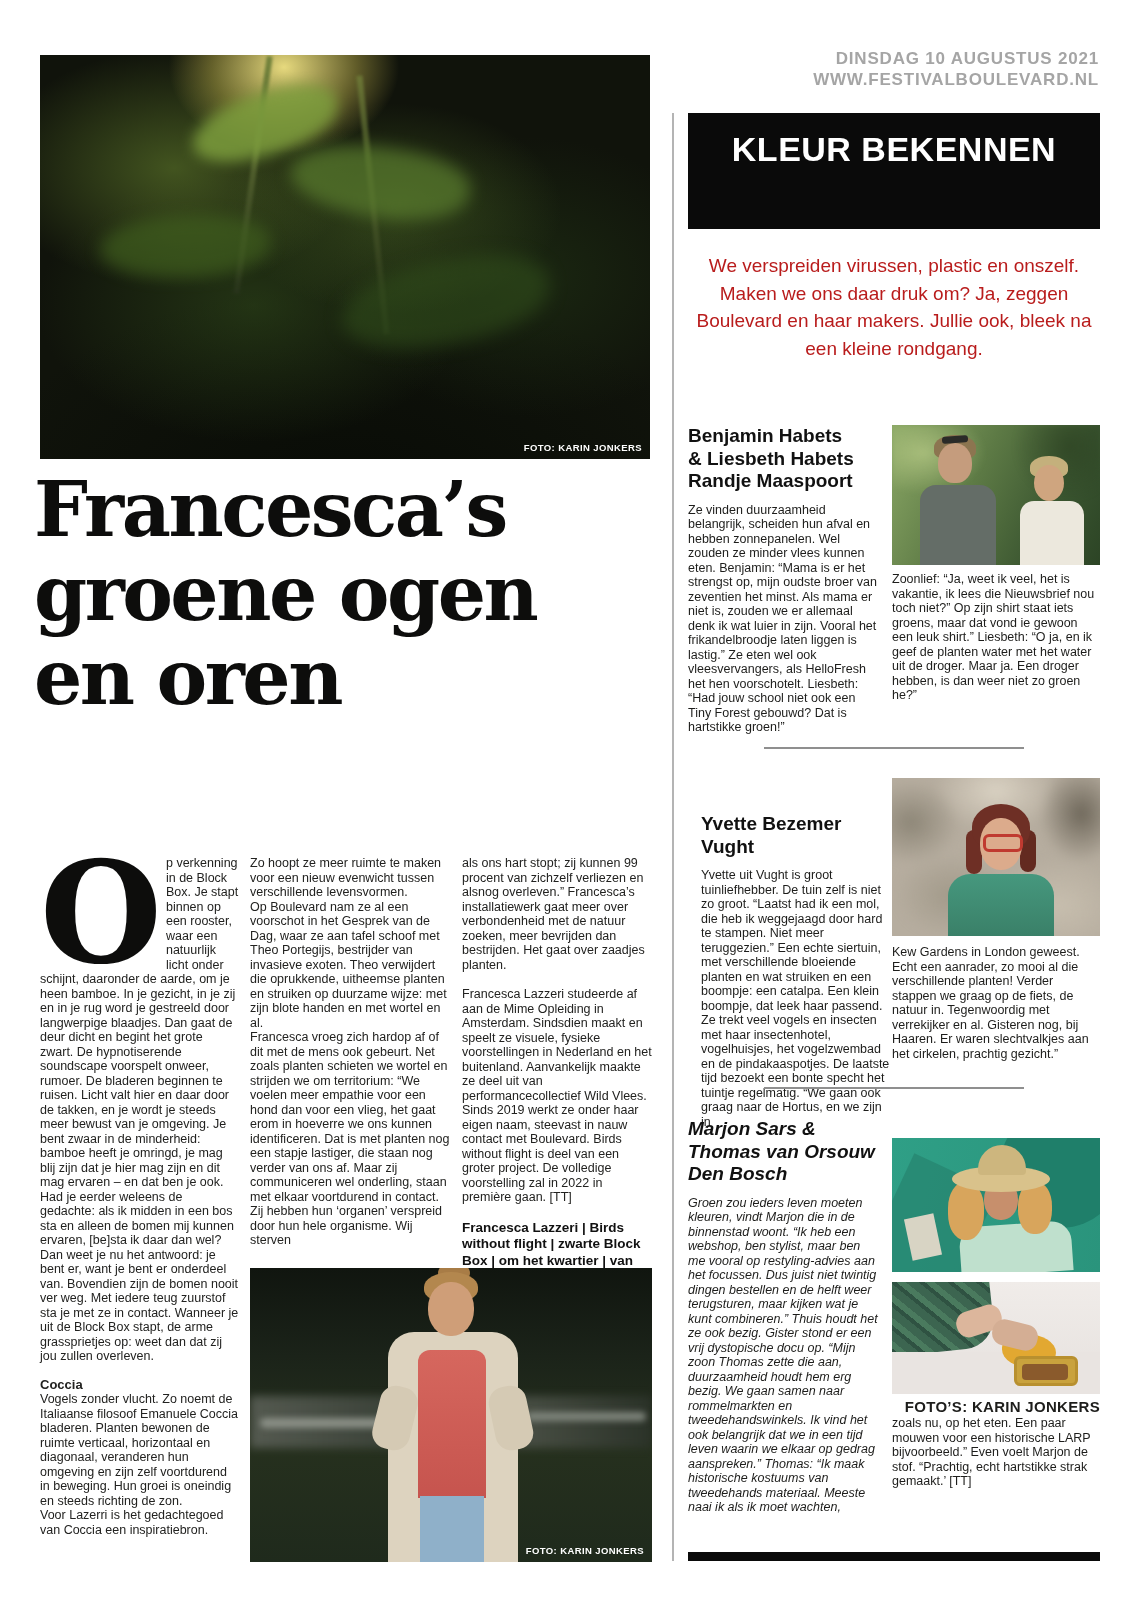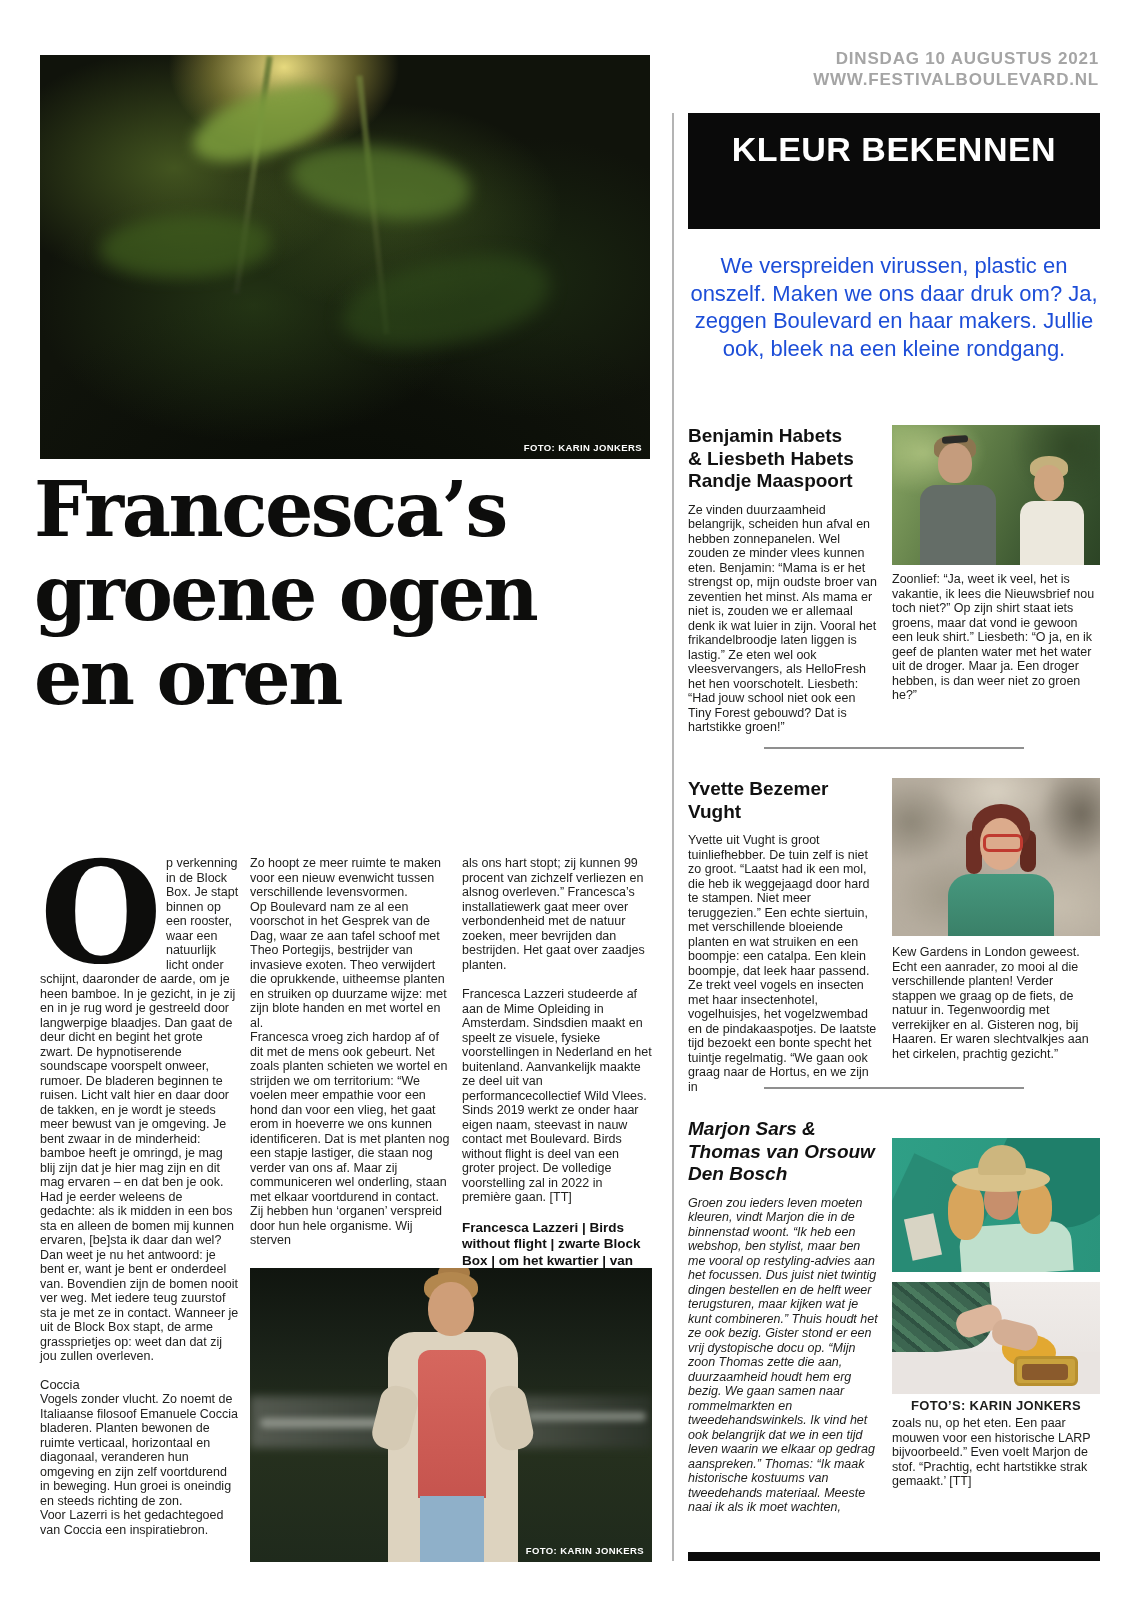--- a/index.html
+++ b/index.html
@@ -39,21 +39,21 @@
   .intro em{font-style:italic;}
 
   
   .col{position:absolute;top:856px;font-size:12.5px;line-height:14.5px;color:#222220;}
   .col p{margin:0;}
   .col1{left:40px;width:199px;}
   .col2{left:250px;width:200px;}
   .col3{left:462px;width:190px;}
   .dropcap{float:left;font-family:"DejaVu Serif",serif;font-weight:bold;font-size:140px;
            line-height:110px;height:112px;margin:2px 8px 0 0;letter-spacing:-4px;color:#0d0d0c;}
-  .subhead{font-weight:normal;margin-top:14px !important;font-size:13px;}
+  .subhead{font-weight:bold;margin-top:14px !important;font-size:13px;}
   .gap-top{margin-top:15px !important;}
   .info-block{font-weight:bold;font-size:13.5px;line-height:16.5px;margin-top:15px !important;color:#111;}
 
   
   .photo-francesca{position:absolute;left:250px;top:1268px;width:402px;height:294px;overflow:hidden;
     background:linear-gradient(#10150f 0%,#1b2319 30%,#26301e 60%,#1f2a1c 100%);}
   .fp-band{position:absolute;left:0;top:128px;width:402px;height:52px;filter:blur(4px);opacity:.9;
     background:linear-gradient(90deg,#5a5f56,#3a4138 40%,#4a5046 70%,#2c332a);}
   .fp-rail{position:absolute;left:10px;top:150px;width:150px;height:10px;background:#8a8f86;filter:blur(3px);border-radius:5px;}
   .fp-rail2{position:absolute;right:6px;top:144px;width:120px;height:9px;background:#7d837a;filter:blur(3px);border-radius:5px;}
@@ -64,29 +64,29 @@
   .fp-jeans{position:absolute;left:170px;top:228px;width:64px;height:66px;background:#8fb0c9;}
   .fp-head{position:absolute;left:178px;top:14px;width:46px;height:54px;background:#cf9e78;border-radius:48%;}
   .fp-hair{position:absolute;left:174px;top:4px;width:54px;height:30px;background:#b3874e;border-radius:50% 50% 40% 40%;}
   .fp-bun{position:absolute;left:188px;top:-6px;width:32px;height:22px;background:#a87c46;border-radius:50%;}
 
   
   .vrule{position:absolute;left:672px;top:113px;width:2px;height:1448px;background:#b4b4b4;}
   .sb-title{position:absolute;left:688px;top:113px;width:412px;height:116px;background:#0a0a0a;color:#ffffff;
             text-align:center;font-weight:bold;font-size:34px;line-height:47px;padding-top:13px;
             box-sizing:border-box;letter-spacing:.5px;}
-  .sb-intro{position:absolute;left:682px;top:252px;width:424px;text-align:center;font-size:22px;
-            line-height:27.5px;font-weight:500;color:#1d4ed8;}
+  .sb-intro{position:absolute;left:682px;top:252px;width:424px;text-align:center;font-size:19px;
+            line-height:27.5px;font-weight:500;color:#b91c1c;}
   .sec-left{position:absolute;left:688px;width:192px;text-align:left;font-size:12.5px;line-height:14.5px;}
   .sec-right-text{position:absolute;left:892px;width:208px;font-size:12.5px;line-height:14.5px;}
   .sec-head{font-weight:bold;font-size:19px;line-height:22.5px;margin:0 0 10px 0;color:#111;}
   .hrule{position:absolute;width:260px;height:2px;background:#8f8f8f;left:764px;}
   .sb-endbar{position:absolute;left:688px;top:1552px;width:412px;height:9px;background:#0a0a0a;}
-  .sb-photo-credit{position:absolute;left:892px;top:1398px;width:208px;text-align:center;
-                   font-size:13px;font-weight:bold;letter-spacing:.3px;color:#1d1d1b;}
+  .sb-photo-credit{position:absolute;left:892px;top:1398px;width:208px;text-align:right;
+                   font-size:15px;font-weight:bold;letter-spacing:.3px;color:#1d1d1b;}
 
   
   .photo-benjamin{position:absolute;left:892px;top:425px;width:208px;height:140px;overflow:hidden;
     background:linear-gradient(115deg,#8aa765 0%,#5d7a45 40%,#3a5530 75%,#2c4425 100%);}
   .bp-blur{position:absolute;inset:0;filter:blur(2px);
     background:radial-gradient(ellipse 90px 60px at 15% 20%,rgba(205,220,150,.55),rgba(0,0,0,0) 70%),
                radial-gradient(ellipse 80px 80px at 85% 15%,rgba(40,60,30,.6),rgba(0,0,0,0) 70%);}
   .bp-woman-body{position:absolute;left:28px;top:60px;width:76px;height:80px;background:#646d67;border-radius:16px 16px 0 0;}
   .bp-woman-head{position:absolute;left:46px;top:18px;width:34px;height:40px;background:#c59c7d;border-radius:50% 50% 45% 45%;}
   .bp-woman-hair{position:absolute;left:42px;top:10px;width:42px;height:24px;background:#8c7550;border-radius:50% 50% 30% 30%;}
@@ -209,21 +209,21 @@
     <div class="bp-woman-head"></div>
     <div class="bp-sunglasses"></div>
     <div class="bp-kid-body"></div>
     <div class="bp-kid-hair"></div>
     <div class="bp-kid-head"></div>
   </div>
   <div class="sec-right-text" style="top:572px;">Zoonlief: “Ja, weet ik veel, het is vakantie, ik lees die Nieuwsbrief nou toch niet?” Op zijn shirt staat iets groens, maar dat vond ie gewoon een leuk shirt.” Liesbeth: “O ja, en ik geef de planten water met het water uit de droger. Maar ja. Een droger hebben, is dan weer niet zo groen he?”</div>
 
   <div class="hrule" style="top:747px;"></div>
 
-  <div class="sec-left" style="top:778px;">
+  <div class="sec-left" style="top:813px;margin-left:13px;">
     <h3 class="sec-head"><span>Yvette Bezemer</span><br><span>Vught</span></h3>
     <p style="margin:0;">Yvette uit Vught is groot tuinliefhebber. De tuin zelf is niet zo groot. “Laatst had ik een mol, die heb ik weggejaagd door hard te stampen. Niet meer teruggezien.” Een echte siertuin, met verschillende bloeiende planten en wat struiken en een boompje: een catalpa. Een klein boompje, dat leek haar passend. Ze trekt veel vogels en insecten met haar insectenhotel, vogelhuisjes, het vogelzwembad en de pindakaaspotjes. De laatste tijd bezoekt een bonte specht het tuintje regelmatig. “We gaan ook graag naar de Hortus, en we zijn in</p>
   </div>
   <div class="photo-yvette">
     <div class="yp-bg"></div>
     <div class="yp-body"></div>
     <div class="yp-lock-l"></div>
     <div class="yp-lock-r"></div>
     <div class="yp-hair"></div>
     <div class="yp-head"></div>

